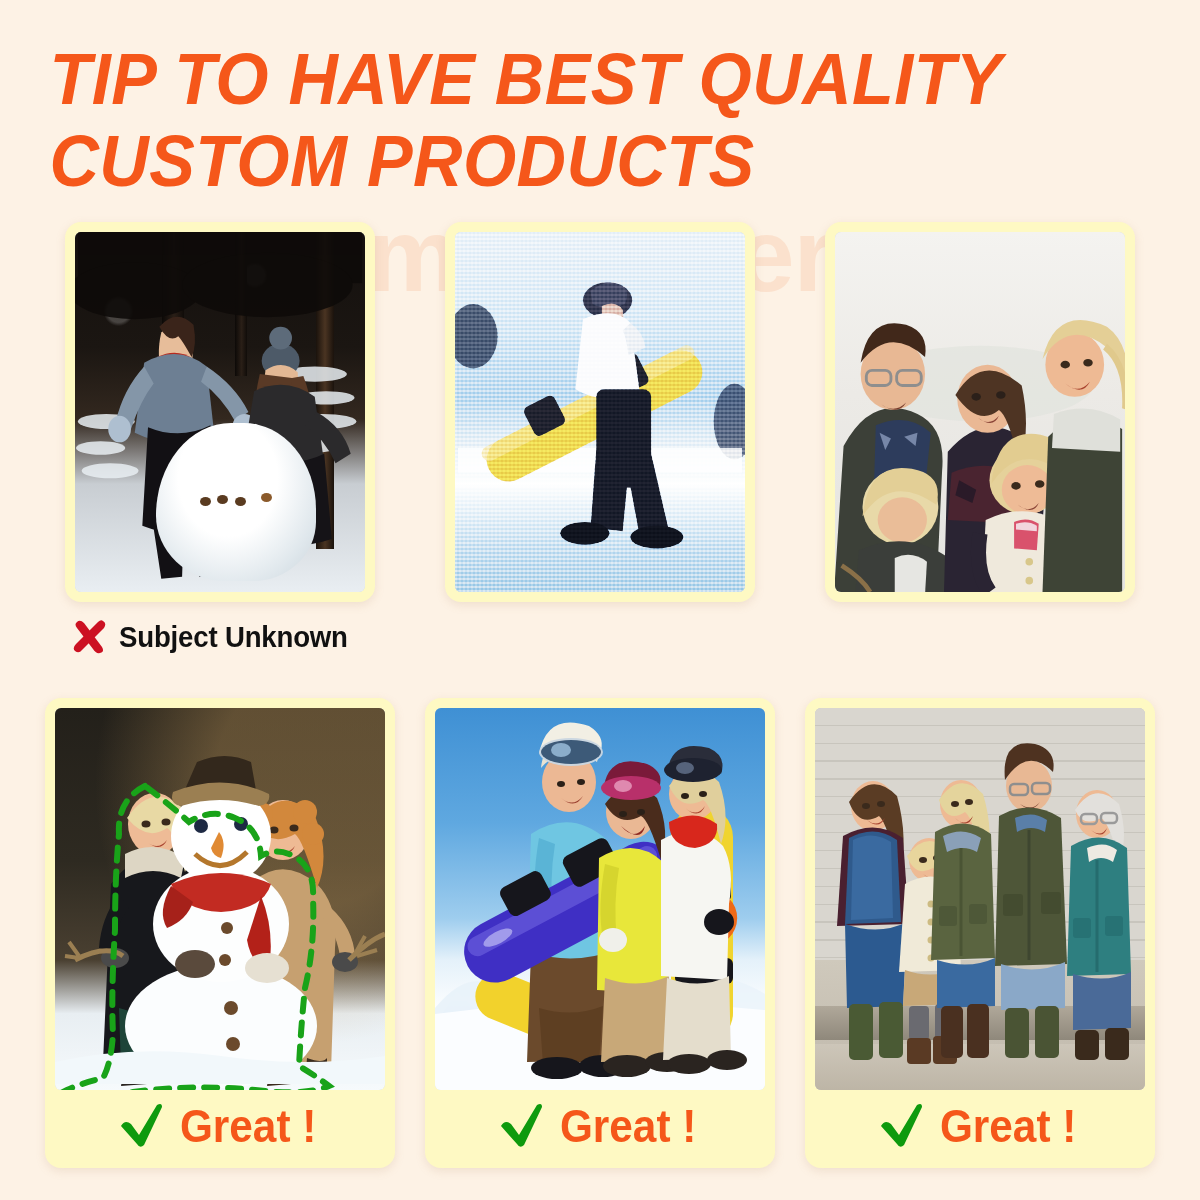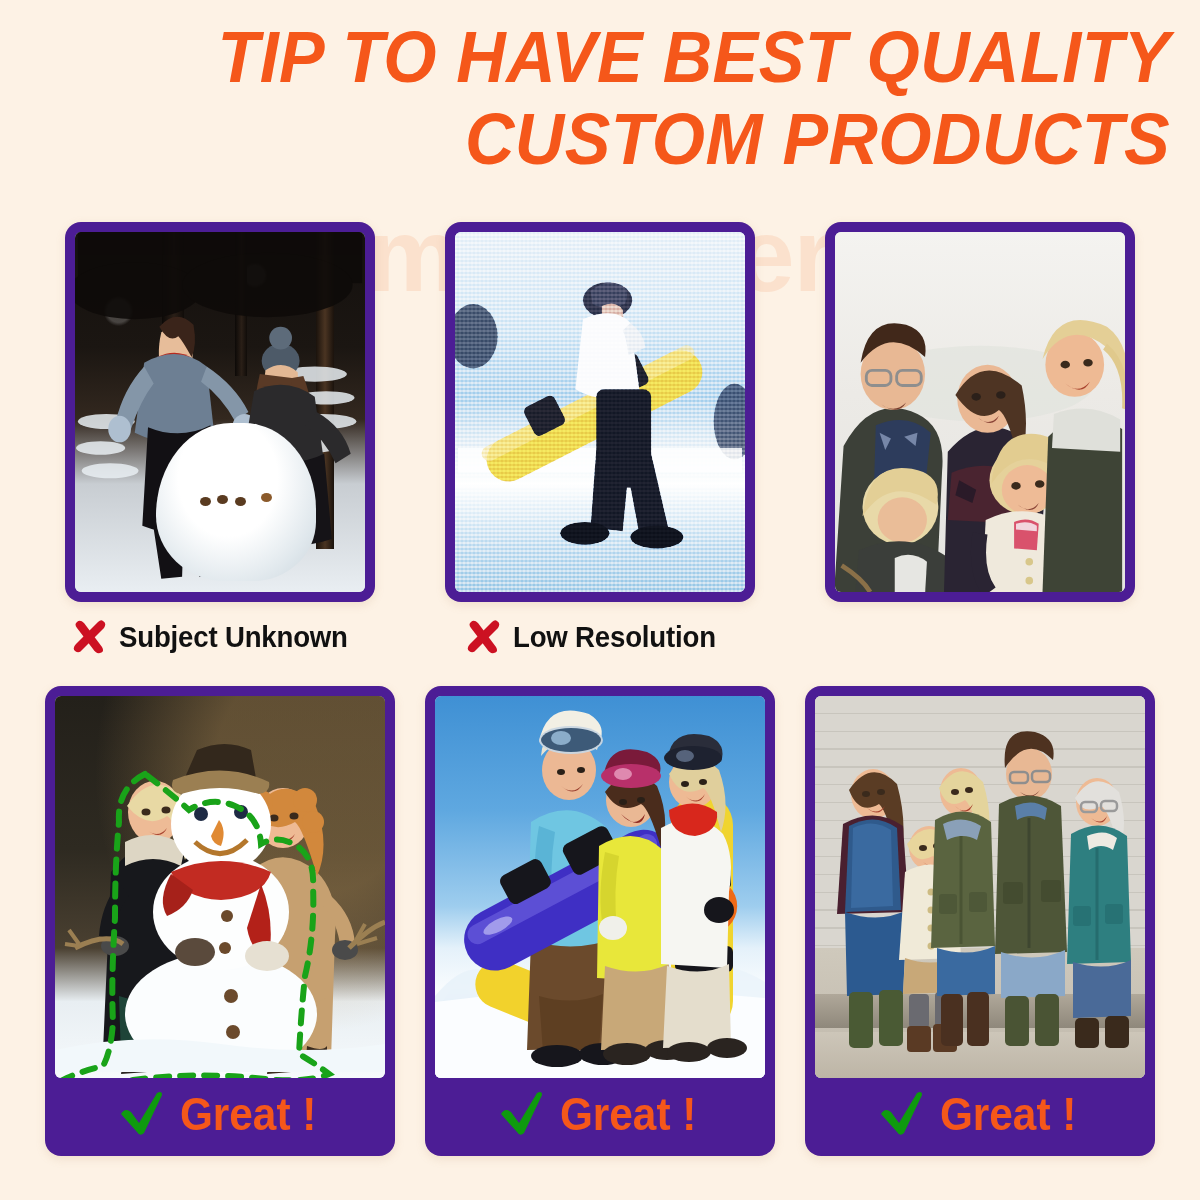--- a/index.html
+++ b/index.html
@@ -24,25 +24,26 @@
     letter-spacing: -1px;
     color: #FBE1CD;
     white-space: nowrap;
     z-index: 1;
     user-select: none;
   }
 
   
   .title {
     position: absolute;
-    top: 16px;
+    top: 38px;
     left: 0;
     width: 100%;
-    text-align: right;
+    text-align: left;
     z-index: 3;
+    padding-left: 20px;
   }
   .title-line {
     font-size: 72px;
     line-height: 82px;
     font-weight: bold;
     font-style: italic;
     color: #F5571A;
     letter-spacing: 0.5px;
     font-stretch: condensed;
     transform: scaleX(0.95);
@@ -50,30 +51,30 @@
 
   
   .grid {
     position: absolute;
     top: 222px;
     left: 0;
     width: 1200px;
     z-index: 2;
     display: grid;
     grid-template-columns: repeat(3, 1fr);
-    row-gap: 12px;
+    row-gap: 24px;
     padding: 0 30px;
   }
   .cell { position: relative; }
   .cell.top { height: 452px; }
   .cell.bottom { height: 480px; }
 
   
   .card {
-    background: #4c1d95;
+    background: #fef9c3;
     border-radius: 16px;
     box-shadow: 0 3px 10px rgba(180,140,100,0.18);
     position: relative;
   }
   .card-top {
     width: 310px;
     margin: 0 auto;
     padding: 10px;
     height: 380px;
   }
@@ -320,27 +321,20 @@
           <path d="M132 92 q34 -14 50 4 l10 74 q-38 14 -68 -4z" fill="#fbfbfd"></path>
           <path d="M182 96 q14 10 16 26 l-18 8 q-2 -18 -6 -26z" fill="#e9ecf1"></path>
           <rect x="146" y="166" width="58" height="104" rx="8" fill="#14161f"></rect>
           <path d="M146 230 q18 12 36 2 l-8 84 -34 -4z" fill="#14161f"></path>
           <path d="M176 236 q16 8 28 -2 l18 78 -30 10z" fill="#14161f"></path>
           <ellipse cx="134" cy="318" rx="26" ry="12" fill="#0d0f16"></ellipse>
           <ellipse cx="210" cy="322" rx="28" ry="12" fill="#0d0f16"></ellipse>
         </svg>
         <div class="p2-noise"></div>
       </div>
-    </div>
-    <div class="caption">
-      <svg class="x-icon" viewBox="0 0 34 38">
-        <path d="M4 4 q3 -3 7 1 L29 29 q3 5 -2 6 q-4 1 -7 -4 L4 10 Q1 6 4 4z" fill="#CC1122"></path>
-        <path d="M30 3 q4 2 1 7 L9 32 q-3 4 -7 1 q-3 -3 1 -7 L25 4 q3 -3 5 -1z" fill="#CC1122"></path>
-      </svg>
-      <div class="label">Low Resolution</div>
     </div>
   </div>
 
   <div class="cell top">
     <div class="card card-top">
       <div class="photo">
         <div class="p3-bg"></div>
         <svg viewBox="0 0 300 380" style="position:absolute;inset:0;width:100%;height:100%">
           <ellipse cx="150" cy="160" rx="120" ry="40" fill="#dfe3dc" opacity="0.6"></ellipse>
 

